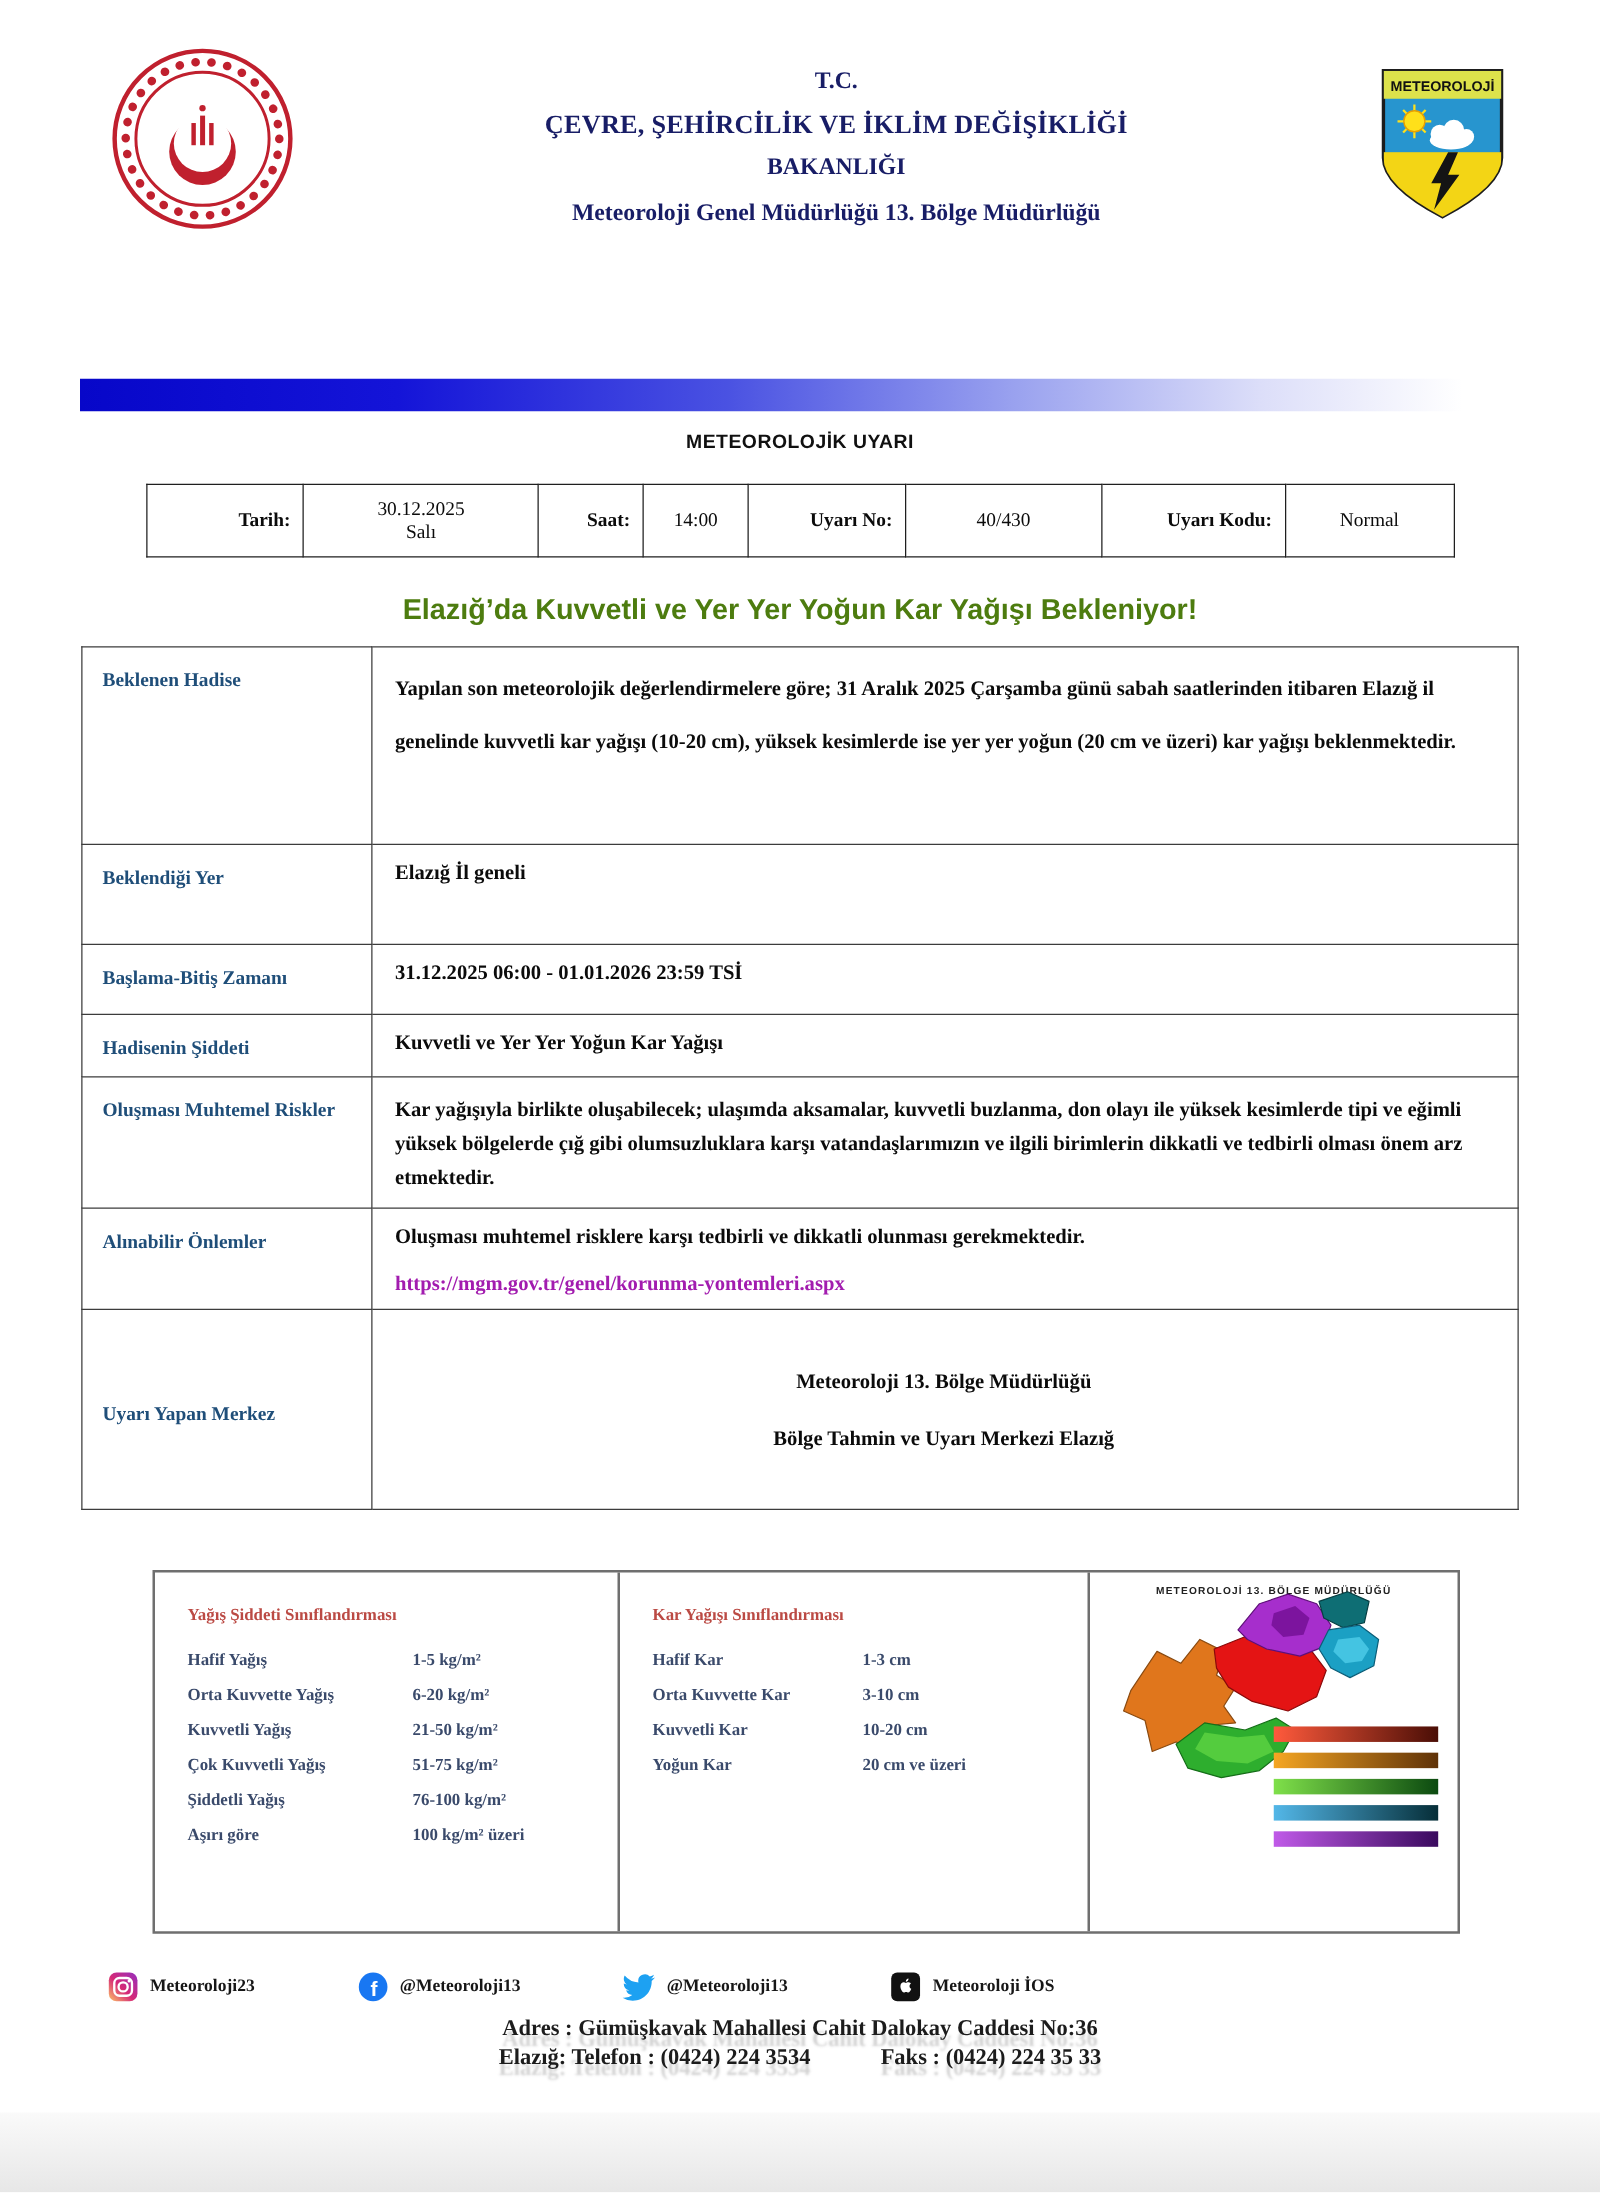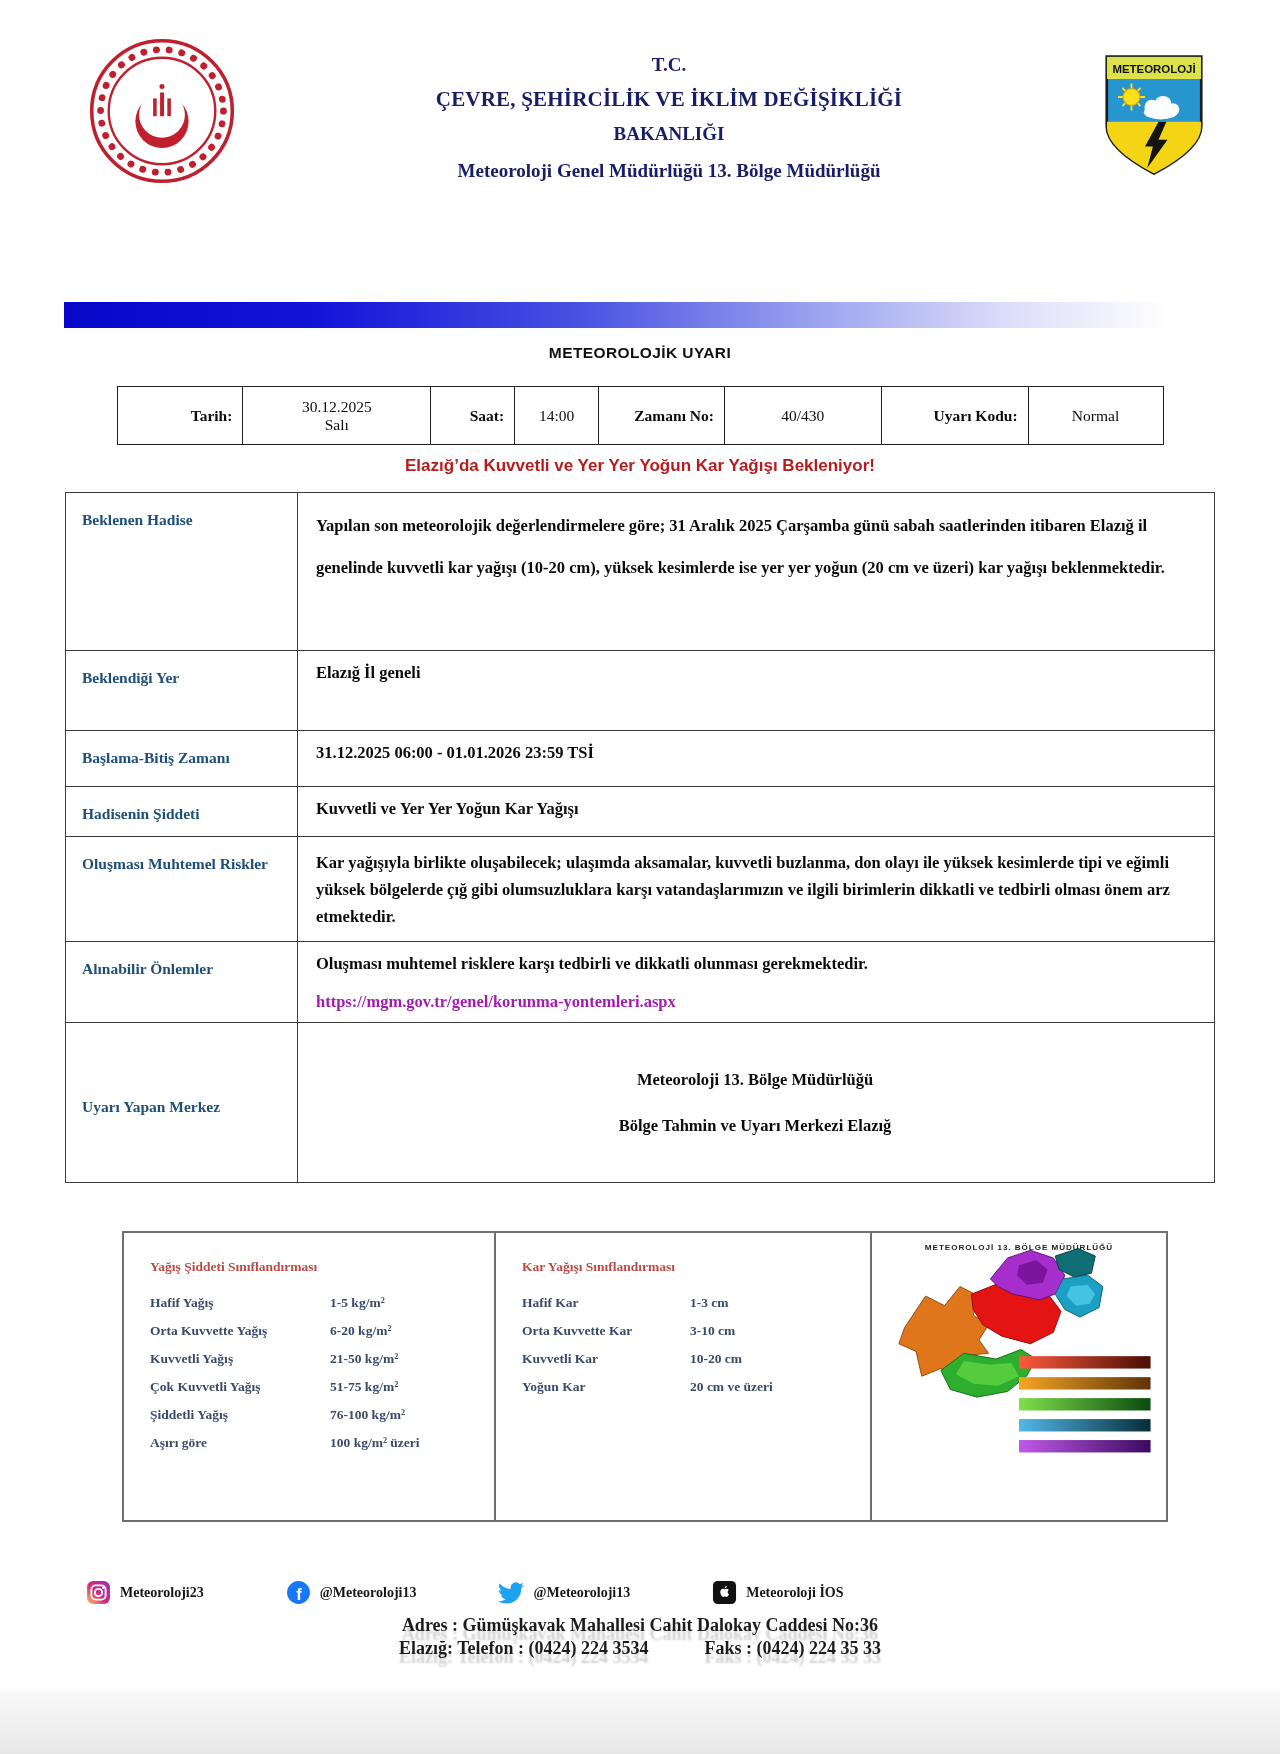--- a/index.html
+++ b/index.html
@@ -27,23 +27,23 @@
   .uyari-heading { margin-top:16px; text-align:center;
     font-family:"Liberation Sans", sans-serif; font-weight:bold;
     font-size:15.5px; color:#101010; letter-spacing:.4px; }
 
   
   .info-table { width:1047px; margin:24px auto 0; border-collapse:collapse; font-size:15.5px; }
   .info-table td { border:1.8px solid #1f1f1f; height:58px; padding:4px 10px; vertical-align:middle;text-align:right; }
   .info-table td.lab { font-weight:bold; }
   .info-table td.val { text-align:center; font-weight:normal; }
 
-  .alert-title { margin-top:11px; text-align:center;
+  .alert-title { margin-top:28px; text-align:center;
     font-family:"Liberation Sans", sans-serif; font-weight:bold;
-    font-size:17px; color:#b91c1c; }
+    font-size:23px; color:#4d7c0f; }
 
   
   .main-table { width:1150px; margin:16px auto 0; border-collapse:collapse;
     font-size:16.5px; font-weight:bold; }
   .main-table td { border:1.8px solid #3c3c3c; vertical-align:top; }
   .main-table td.rlabel { width:232px; color:#1f4e79; font-size:15.5px;
     padding:18px 8px 8px 16px; }
   .main-table td.rvalue { padding:12px 20px 10px 18px; color:#0b0b0b; }
   .r1 .rvalue { line-height:2.55; height:158px; }
   .r2 .rvalue { height:80px; padding-top:16px; }
@@ -65,21 +65,21 @@
   .leg-col.rain { width:372px; border-right:2px solid #6f6f6f; }
   .leg-col.snow { width:376px; border-right:2px solid #6f6f6f; }
   .leg-title { color:#bb4a44; margin-bottom:20px; }
   .leg-row { display:flex; margin-bottom:12px; }
   .leg-row .ll { width:180px; }
   .leg-col.snow .ll { width:168px; }
   .map-col { flex:1; padding:4px; }
   .map-col svg { display:block; width:100%; height:auto; }
 
   
-  .social-row { display:flex; align-items:center; margin:58px 0 0 86px; }
+  .social-row { display:flex; align-items:center; margin:30px 0 0 86px; }
   .social-item { display:flex; align-items:center; gap:9px;
     font-size:14px; font-weight:bold; color:#161616; }
   .social-item + .social-item { margin-left:82px; }
   .address-block { position:relative; z-index:2; margin-top:8px; text-align:center;
     font-size:18px; font-weight:bold; color:#1c1c1c; line-height:23px;
     text-shadow:0 9px 2px rgba(90,90,90,0.28); }
   .address-block .gap { display:inline-block; width:56px; }
   .email-val { color:#7fc3e8; }
   .bottom-strip { position:absolute; left:0; right:0; bottom:0; height:64px; z-index:1;
     background:linear-gradient(#fafafa,#e7e7e7); }
@@ -160,21 +160,21 @@
     </colgroup>
     <tbody>
         <tr>
       <td class="lab">Tarih:</td>
       <td class="val">
         <div>30.12.2025</div>
         <div>Salı</div>
       </td>
       <td class="lab">Saat:</td>
       <td class="val">14:00</td>
-      <td class="lab">Zamanı No:</td>
+      <td class="lab">Uyarı No:</td>
       <td class="val">40/430</td>
       <td class="lab">Uyarı Kodu:</td>
       <td class="val">Normal</td>
     </tr>
   </tbody>
     </table>
 
   <div class="alert-title">Elazığ’da Kuvvetli ve Yer Yer Yoğun Kar Yağışı Bekleniyor!</div>
 
   <table class="main-table">

